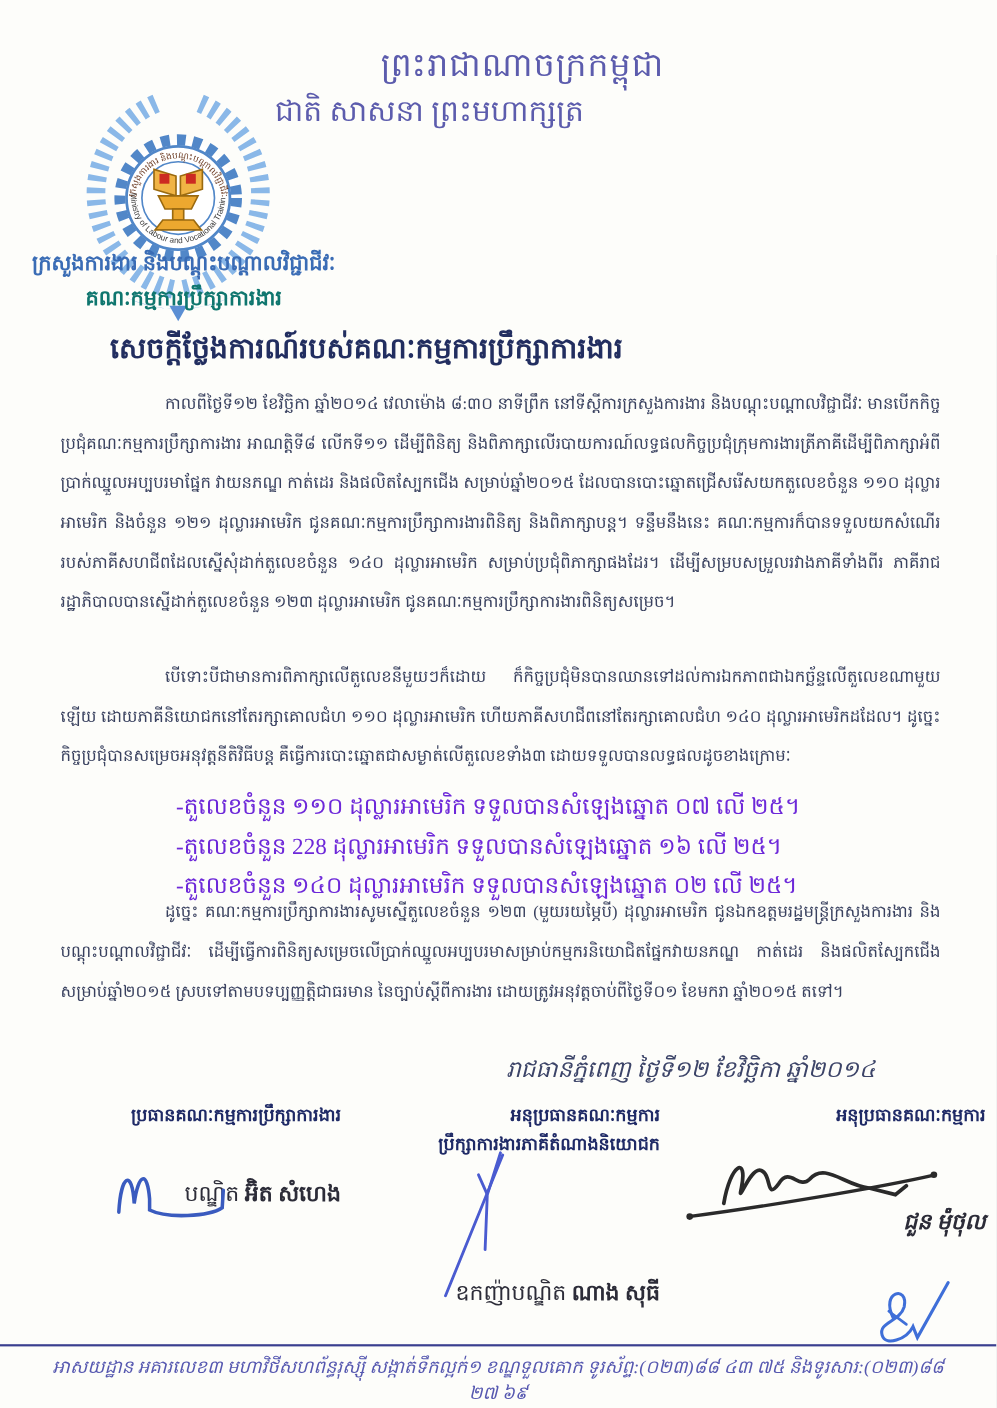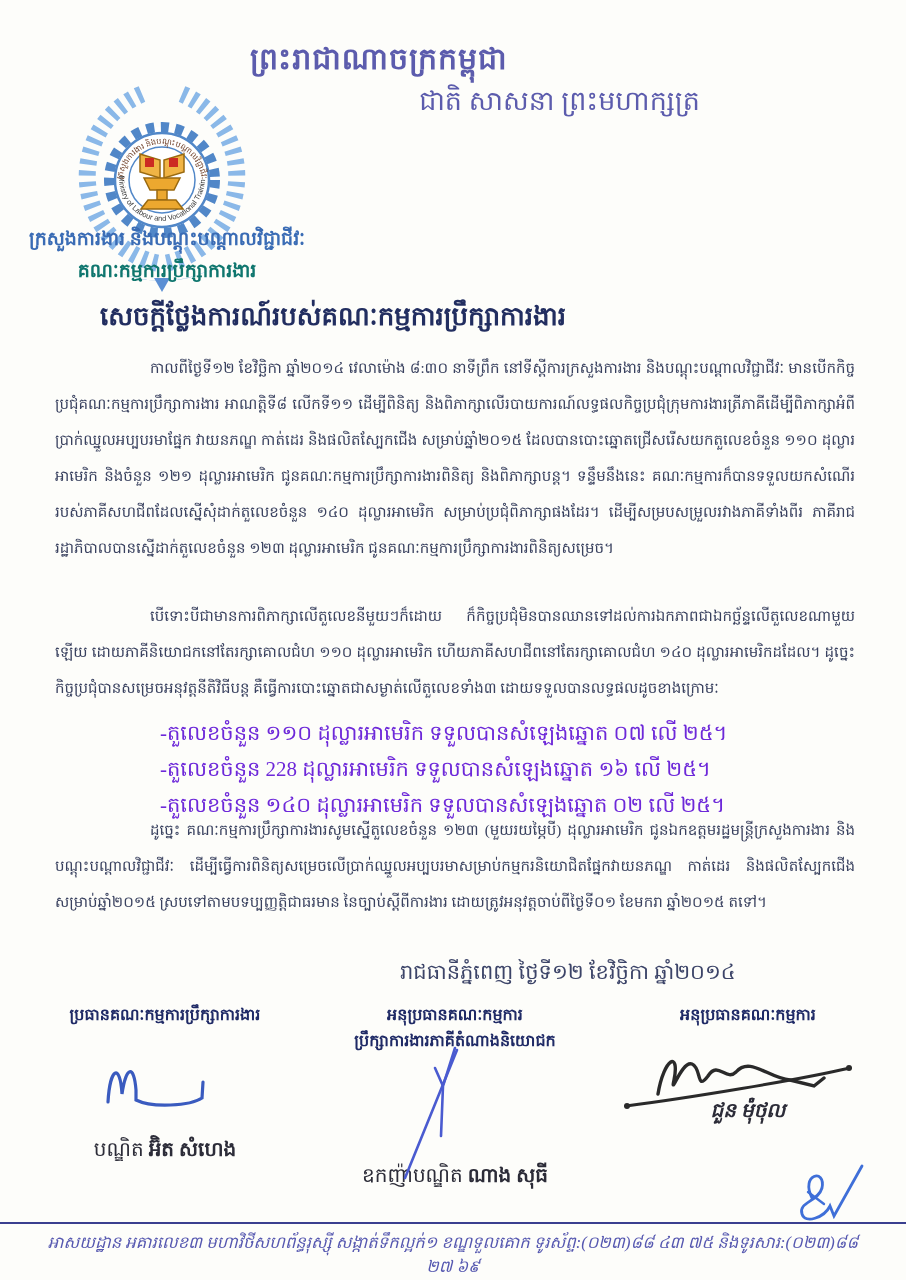--- a/index.html
+++ b/index.html
@@ -4,25 +4,25 @@
 <style>
   html,body{margin:0;padding:0;background:#e9e9e9;}
   .page{
     position:relative;width:906px;height:1280px;margin:0 auto;
     background:#fdfdfa;overflow:hidden;
     font-family:"Liberation Serif","DejaVu Serif",serif;
     color:#39415f;
   }
   
   .kingdom-line{
-    position:absolute;top:40px;left:250px;width:450px;
-    font-size:30px;font-weight:bold;color:#5c5cad;letter-spacing:1px;
+    position:absolute;top:40px;left:250px;width:450px;text-align:center;
+    font-size:30px;font-weight:normal;color:#5c5cad;letter-spacing:1px;
   }
   .motto-line{
-    position:absolute;top:84px;left:250px;width:450px;text-align:right;
+    position:absolute;top:84px;left:250px;width:450px;text-align:left;
     font-size:27px;color:#5c5cad;
   }
   
   .logo-wrap{position:absolute;top:80px;left:56px;width:214px;height:220px;}
   
   .ministry-line1{
     position:absolute;top:226px;left:12px;width:310px;text-align:center;
     font-size:19px;font-weight:bold;color:#3a6cb5;
   }
   .ministry-line2{
@@ -42,36 +42,36 @@
   .para.indent{text-indent:95px;}
   #para1{top:350px;}
   #para2{top:598px;}
   .results{
     position:absolute;left:160px;top:715px;width:650px;
     font-size:21px;line-height:36px;color:#6d28d9;
   }
   .results div{margin-bottom:0px;}
   #para3{top:812px;}
   .dateline{
-    position:absolute;top:958px;left:400px;width:456px;
-    font-size:21px;color:#3c4468;
+    position:absolute;top:958px;left:400px;width:456px;text-align:center;
+    font-size:21px;font-style:italic;color:#3c4468;
   }
   
-  .sig-col{position:absolute;text-align:center;color:#1f2a66;}
+  .sig-col{position:absolute;text-align:right;color:#1f2a66;}
   .sig-role{font-size:16px;font-weight:bold;line-height:26px;color:#1f2a66;}
   .sig-name{font-size:20px;color:#2c2c38;}
   .sig-name b{font-weight:bold;}
   #sig1{top:1002px;left:20px;width:290px;}
   #sig2{top:1002px;left:310px;width:290px;}
   #sig3{top:1002px;left:600px;width:296px;}
   .sig-mark{position:absolute;}
   #sig1 .sig-mark{top:48px;left:70px;}
   #sig2 .sig-mark{top:36px;left:85px;}
   #sig3 .sig-mark{top:34px;left:18px;}
-  #sig1 .sig-name{margin-top:108px;}
+  #sig1 .sig-name{margin-top:44px;}
   #sig2 .sig-name{margin-top:108px;}
   #sig3 .sig-name{margin-top:69px;font-style:italic;}
   
   .paraph{position:absolute;top:1158px;left:782px;}
   .footer-rule{
     position:absolute;top:1222px;left:0px;width:906px;height:2px;background:#3a3f8f;
   }
   .footer-text{
     position:absolute;top:1232px;left:40px;width:826px;text-align:center;
     font-size:16.5px;font-style:italic;color:#5658b0;

